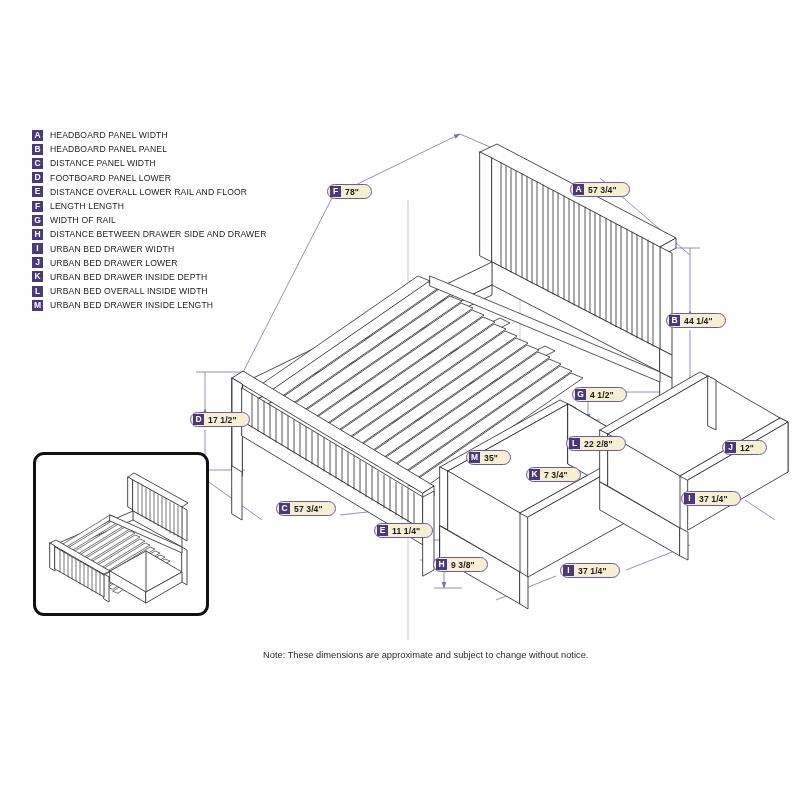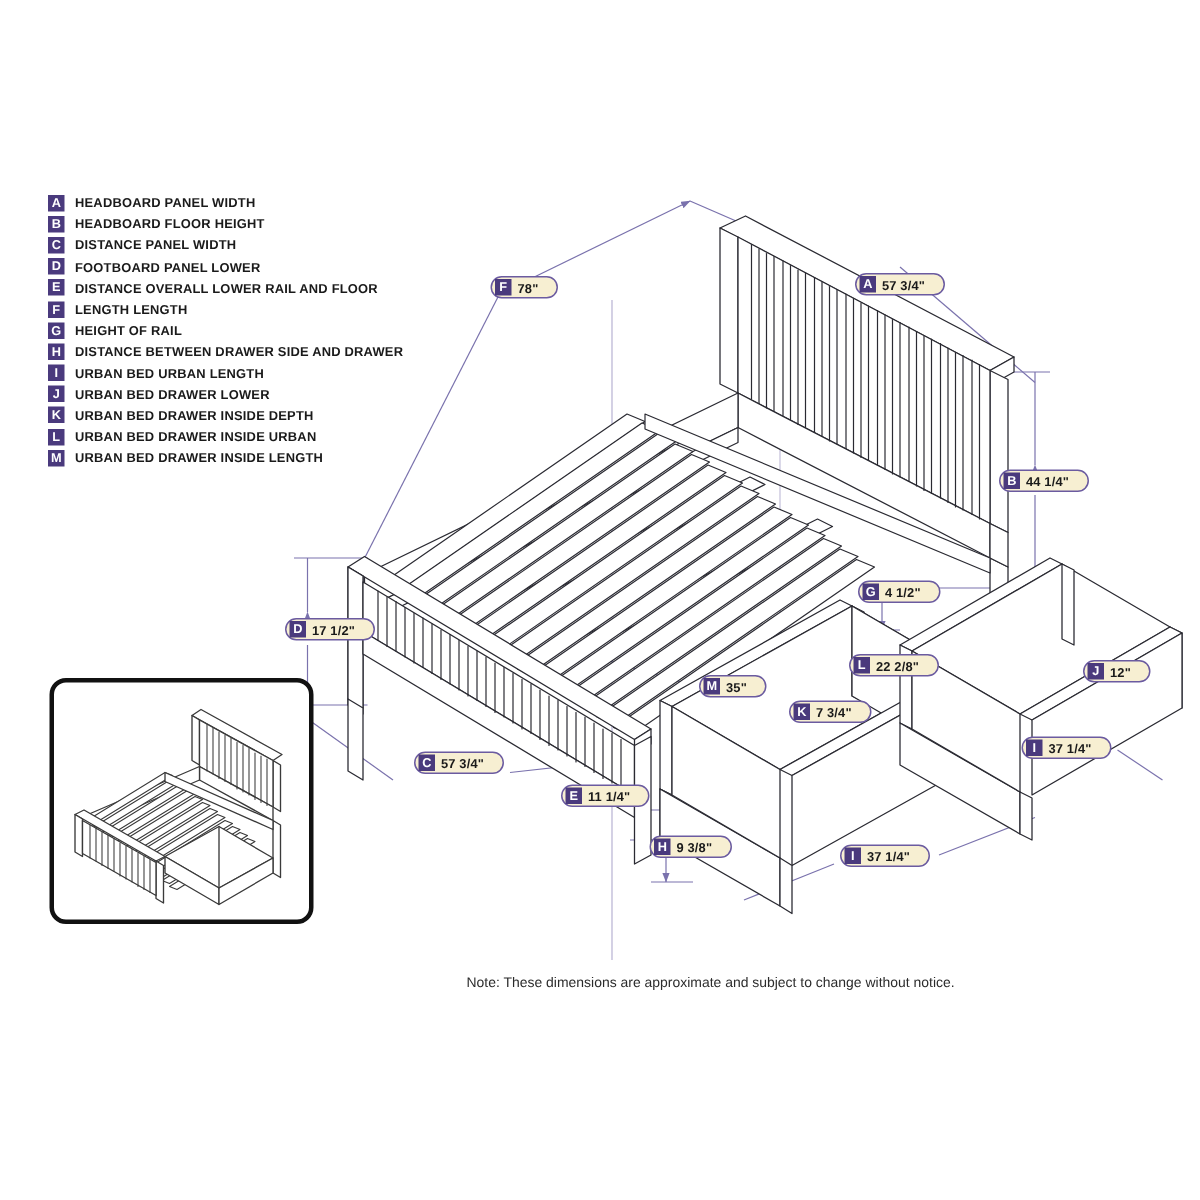--- a/index.html
+++ b/index.html
@@ -42,21 +42,21 @@
     font-size: 8.5px;
     font-weight: bold;
     line-height: 11px;
     text-align: center;
     margin-right: 7px;
     flex: 0 0 auto;
     font-family: "Liberation Sans", sans-serif;
   }
   .legend-text {
     font-size: 8.6px;
-    font-weight: bold;
+    font-weight: normal;
     color: #1a1a1a;
     letter-spacing: 0.15px;
     font-family: "Liberation Sans", sans-serif;
   }
 
   
   .callout {
     position: absolute;
     display: inline-flex;
     align-items: center;
@@ -104,21 +104,20 @@
 
   
   .note {
     position: absolute;
     left: 263px;
     top: 650px;
     font-size: 9.3px;
     color: #2b2b2b;
     font-family: "Liberation Sans", sans-serif;
     white-space: nowrap;
-    margin-left: 48px;
   }
 
   svg { display: block; }
 </style>
 </head>
 <body>
 
 <div id="stage">
 
   <svg id="drawing" width="800" height="800" viewBox="0 0 800 800">
@@ -361,61 +360,61 @@
     </g>
   </svg>
 
   <div class="legend" id="legend">
       <div class="legend-row">
         <span class="legend-badge">A</span>
         <span class="legend-text">HEADBOARD PANEL WIDTH</span>
       </div>
       <div class="legend-row">
         <span class="legend-badge">B</span>
-        <span class="legend-text">HEADBOARD FLOOR HEIGHT</span>
+        <span class="legend-text">HEADBOARD PANEL PANEL</span>
       </div>
       <div class="legend-row">
         <span class="legend-badge">C</span>
         <span class="legend-text">DISTANCE PANEL WIDTH</span>
       </div>
       <div class="legend-row">
         <span class="legend-badge">D</span>
         <span class="legend-text">FOOTBOARD PANEL LOWER</span>
       </div>
       <div class="legend-row">
         <span class="legend-badge">E</span>
         <span class="legend-text">DISTANCE OVERALL LOWER RAIL AND FLOOR</span>
       </div>
       <div class="legend-row">
         <span class="legend-badge">F</span>
         <span class="legend-text">LENGTH LENGTH</span>
       </div>
       <div class="legend-row">
         <span class="legend-badge">G</span>
-        <span class="legend-text">HEIGHT OF RAIL</span>
+        <span class="legend-text">WIDTH OF RAIL</span>
       </div>
       <div class="legend-row">
         <span class="legend-badge">H</span>
         <span class="legend-text">DISTANCE BETWEEN DRAWER SIDE AND DRAWER</span>
       </div>
       <div class="legend-row">
         <span class="legend-badge">I</span>
-        <span class="legend-text">URBAN BED URBAN LENGTH</span>
+        <span class="legend-text">URBAN BED DRAWER WIDTH</span>
       </div>
       <div class="legend-row">
         <span class="legend-badge">J</span>
         <span class="legend-text">URBAN BED DRAWER LOWER</span>
       </div>
       <div class="legend-row">
         <span class="legend-badge">K</span>
         <span class="legend-text">URBAN BED DRAWER INSIDE DEPTH</span>
       </div>
       <div class="legend-row">
         <span class="legend-badge">L</span>
-        <span class="legend-text">URBAN BED DRAWER INSIDE URBAN</span>
+        <span class="legend-text">URBAN BED OVERALL INSIDE WIDTH</span>
       </div>
       <div class="legend-row">
         <span class="legend-badge">M</span>
         <span class="legend-text">URBAN BED DRAWER INSIDE LENGTH</span>
       </div>
     </div>
 
   <div id="callouts">
       <div class="callout" style="left: 327px; top: 184px;">
         <span class="cb">F</span>

